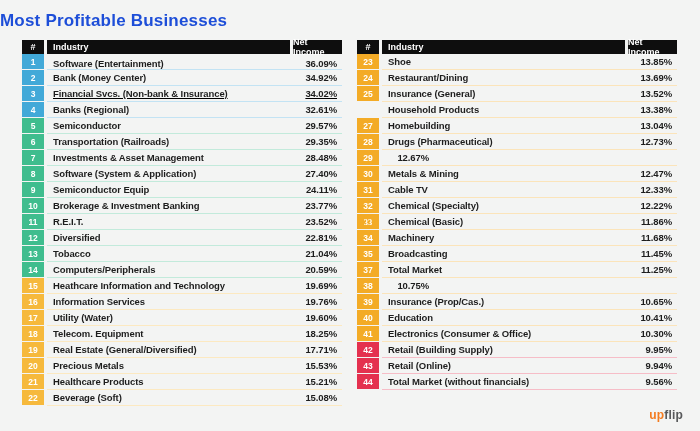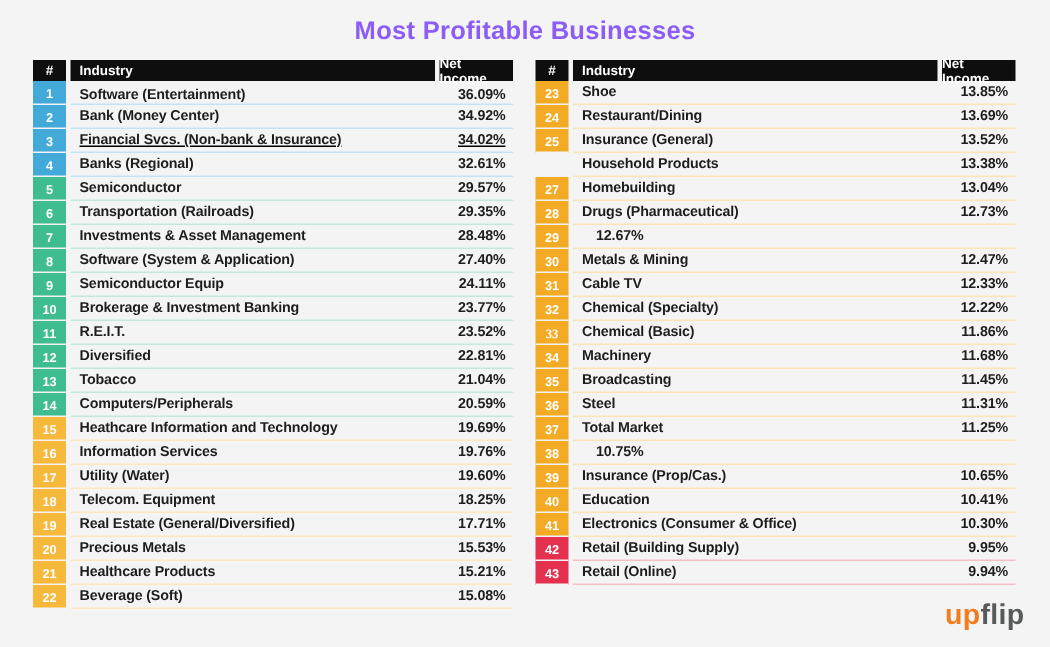--- a/index.html
+++ b/index.html
@@ -6,25 +6,25 @@
   html,body { background:#f3f4f3; }
   .canvas {
     position:relative;
     width:700px; height:431px;
     background:#f3f4f3;
     font-family:"Liberation Sans", sans-serif;
     overflow:hidden;
   }
   .title {
     padding-top:11px;
-    text-align:center;
+    text-align:left;
     font-size:17px;
     font-weight:bold;
     letter-spacing:0.2px;
-    color:#8b5cf6;
+    color:#1d4ed8;
   }
   .tables {
     display:flex;
     gap:15px;
     padding:0 23px 0 22px;
     margin-top:9px;
   }
   .tbl { flex:1; min-width:0; }
   .thead { display:flex; height:14px; }
   .th { background:#0e0e0e; color:#ffffff; font-size:9px; font-weight:bold;
@@ -51,21 +51,21 @@
     white-space:nowrap; overflow:hidden;
   }
   .val {
     width:52px; text-align:right;
     font-size:9.5px; font-weight:700; color:#1d1d1d;
     padding-right:5px; letter-spacing:-0.1px;
   }
   .logo {
     position:absolute;
     right:17px; bottom:9px;
-    font-size:19px; font-weight:bold; letter-spacing:0.2px;
+    font-size:12px; font-weight:bold; letter-spacing:0.2px;
   }
 </style>
 </head>
 <body>
 
 <div class="canvas">
   <div class="title">Most Profitable Businesses</div>
 
   <div class="tables">
     <div class="tbl">
@@ -323,27 +323,20 @@
             </div>
           </div>
           <div class="row">
             <div class="num" style="background: rgb(243, 171, 38);">35</div>
             <div class="rest" style="border-bottom-color: rgb(251, 228, 186);">
               <div class="name">Broadcasting</div>
               <div class="val">11.45%</div>
             </div>
           </div>
           <div class="row">
-            <div class="num" style="background: rgb(243, 171, 38);">36</div>
-            <div class="rest" style="border-bottom-color: rgb(251, 228, 186);">
-              <div class="name">Steel</div>
-              <div class="val">11.31%</div>
-            </div>
-          </div>
-          <div class="row">
             <div class="num" style="background: rgb(243, 171, 38);">37</div>
             <div class="rest" style="border-bottom-color: rgb(251, 228, 186);">
               <div class="name">Total Market</div>
               <div class="val">11.25%</div>
             </div>
           </div>
           <div class="row">
             <div class="num" style="background: rgb(243, 171, 38);">38</div>
             <div class="rest" style="border-bottom-color: rgb(251, 228, 186);">
               <div class="val">10.75%</div>
@@ -377,20 +370,27 @@
               <div class="val">9.95%</div>
             </div>
           </div>
           <div class="row">
             <div class="num" style="background: rgb(228, 49, 79);">43</div>
             <div class="rest" style="border-bottom-color: rgb(246, 189, 199);">
               <div class="name">Retail (Online)</div>
               <div class="val">9.94%</div>
             </div>
           </div>
+          <div class="row">
+            <div class="num" style="background: rgb(228, 49, 79);">44</div>
+            <div class="rest" style="border-bottom-color: rgb(246, 189, 199);">
+              <div class="name">Total Market (without financials)</div>
+              <div class="val">9.56%</div>
+            </div>
+          </div>
         </div>
     </div>
   </div>
 
   <div class="logo">
     <span style="color: rgb(244, 124, 32);">up</span><span style="color: rgb(88, 89, 91);">flip</span>
   </div>
 </div>
 
 </body></html>

